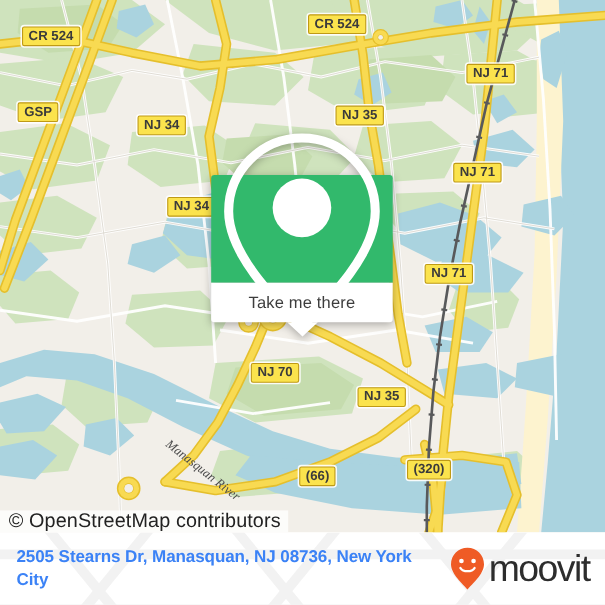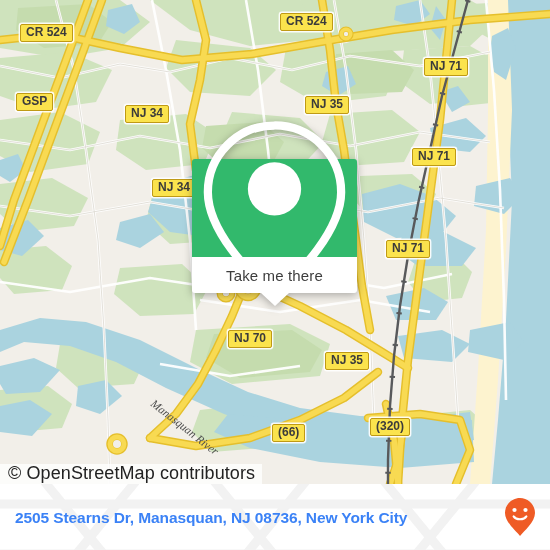--- a/index.html
+++ b/index.html
@@ -275,16 +275,17 @@
     </svg>
     <div class="inner">
       <div id="addr">2505 Stearns Dr, Manasquan, NJ 08736, New York City</div>
       <div id="logo">
         <svg width="32" height="40" viewBox="0 0 32 40">
           <path d="M16 1 C7.7 1 1 7.7 1 16 C1 25 12 34 16 39 C20 34 31 25 31 16 C31 7.7 24.3 1 16 1 Z" fill="#ef5b25"></path>
           <circle cx="10.5" cy="13" r="2.1" fill="#ffffff"></circle>
           <circle cx="21.5" cy="13" r="2.1" fill="#ffffff"></circle>
           <path d="M9.6 19.4 C12 23.2 20 23.2 22.4 19.4" fill="none" stroke="#ffffff" stroke-width="2.1" stroke-linecap="round"></path>
         </svg>
+        <span class="txt">moovit</span>
       </div>
     </div>
   </div>
 </div>
 
 </body></html>

